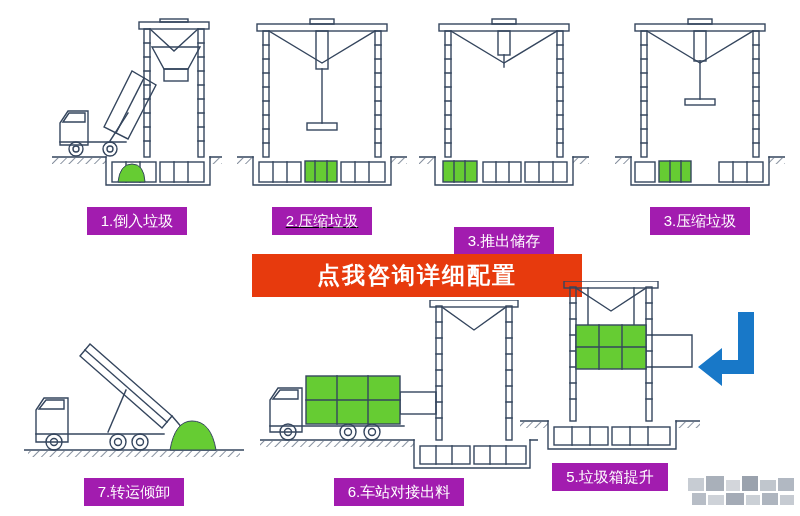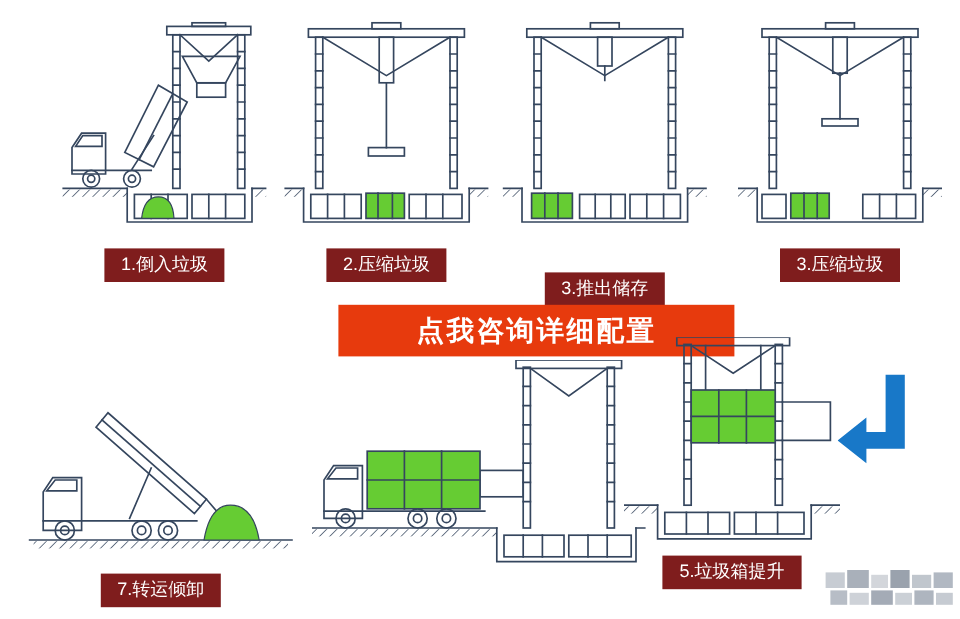--- a/index.html
+++ b/index.html
@@ -1,26 +1,26 @@
 <!DOCTYPE html>
 <html><head>
 <meta charset="utf-8">
 <style>
   * { margin:0; padding:0; box-sizing:border-box; }
   html,body { background:#ffffff; font-family:"Liberation Sans","DejaVu Sans",sans-serif; }
   .canvas { position:relative; width:800px; height:516px; background:#ffffff; overflow:hidden; }
   .fig { position:absolute; display:flex; flex-direction:column; align-items:center; }
   .fig svg { display:block; }
   .step-label {
-    background:#7f1d1d; color:#ffffff; font-size:15px; height:28px; line-height:28px;
+    background:#a21caf; color:#ffffff; font-size:15px; height:28px; line-height:28px;
     padding:0 14px; white-space:nowrap; text-align:center;
   }
   .ln { stroke:#35465e; fill:none; stroke-width:1.4; stroke-linecap:square; }
   .banner {
-    position:absolute; left:282px; top:254px; width:330px; height:43px;
+    position:absolute; left:252px; top:254px; width:330px; height:43px;
     background:#e73a0d; color:#ffffff; font-size:23px; font-weight:600;
     display:flex; align-items:center; justify-content:center; letter-spacing:2px; cursor:pointer;
   }
   .arrow-wrap { position:absolute; left:698px; top:312px; }
   .watermark { position:absolute; right:2px; bottom:2px; }
   .lbl-gap-top { margin-top:5px; }
   .lbl-gap-7 { margin-top:14px; }
   .lbl-gap-6 { margin-top:3px; }
   .lbl-gap-5 { margin-top:4px; }
 </style>
@@ -69,21 +69,21 @@
         <rect x="60" y="143" width="44" height="20"></rect>
         <path d="M74 143 V163 M88 143 V163"></path>
         <rect x="108" y="143" width="44" height="20"></rect>
         <path d="M122 143 V163 M136 143 V163"></path>
       </g>
       <path d="M66 163 Q68 145 80 145 Q92 145 93 163 Z" fill="#66cc33" stroke="#35465e" stroke-width="1"></path>
     </svg>
     <figcaption class="step-label lbl-gap-top">1.倒入垃圾</figcaption>
   </figure>
 
-  <figure class="fig" style="left:236px; top:6px; width:172px;">
+  <figure class="fig" style="left:236px; top:6px; width:172px;text-decoration:underline;">
     <svg width="170" height="196" viewBox="0 0 170 170">
       <g class="ln">
         <rect x="26" y="12" width="6" height="126"></rect>
         <rect x="138" y="12" width="6" height="126"></rect>
         <path d="M26 26h6M26 40h6M26 54h6M26 68h6M26 82h6M26 96h6M26 110h6M26 124h6M138 26h6M138 40h6M138 54h6M138 68h6M138 82h6M138 96h6M138 110h6M138 124h6"></path>
         <rect x="20" y="5" width="130" height="7"></rect>
         <rect x="73" y="0" width="24" height="5"></rect>
         <path d="M32 12 L85 44 L138 12"></path>
         <rect x="79" y="12" width="12" height="38"></rect>
         <path d="M85 50 V104"></path>
@@ -223,20 +223,21 @@
         <path d="M154 140 V168 H270 V140"></path>
       </g>
       <rect x="0" y="141" width="154" height="6" fill="url(#hatch)"></rect>
       <g class="ln">
         <rect x="160" y="146" width="50" height="18"></rect>
         <path d="M176 146 V164 M192 146 V164"></path>
         <rect x="214" y="146" width="52" height="18"></rect>
         <path d="M230 146 V164 M246 146 V164"></path>
       </g>
     </svg>
+    <figcaption class="step-label lbl-gap-6">6.车站对接出料</figcaption>
   </figure>
 
   <figure class="fig" style="left:520px; top:281px; width:180px;">
     <svg width="180" height="178" viewBox="0 0 180 178">
       <g class="ln">
         <rect x="50" y="6" width="6" height="134"></rect>
         <rect x="126" y="6" width="6" height="134"></rect>
         <path d="M50 22h6M50 38h6M50 54h6M50 70h6M50 86h6M50 102h6M50 118h6M126 22h6M126 38h6M126 54h6M126 70h6M126 86h6M126 102h6M126 118h6"></path>
         <rect x="44" y="0" width="94" height="7"></rect>
         <path d="M56 7 L91 30 L126 7"></path>

